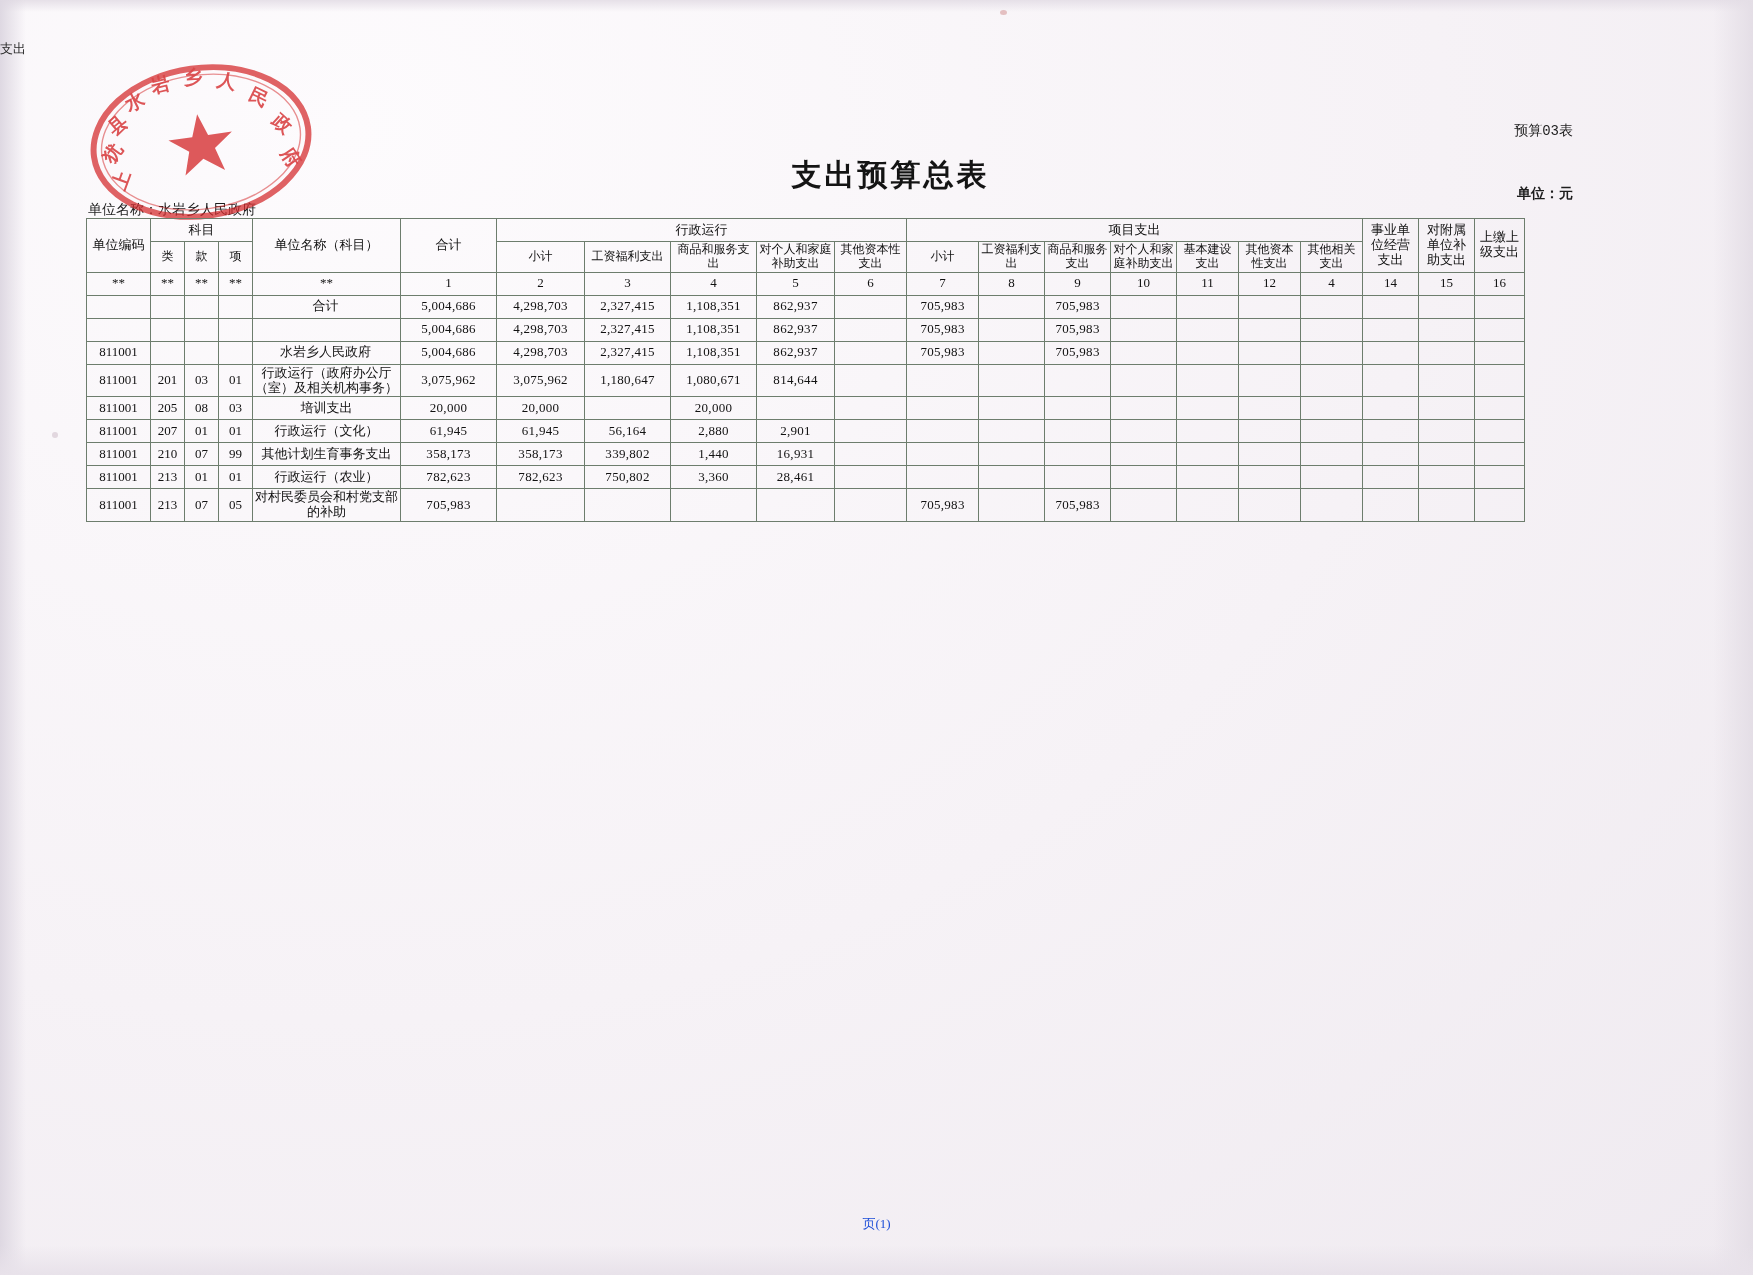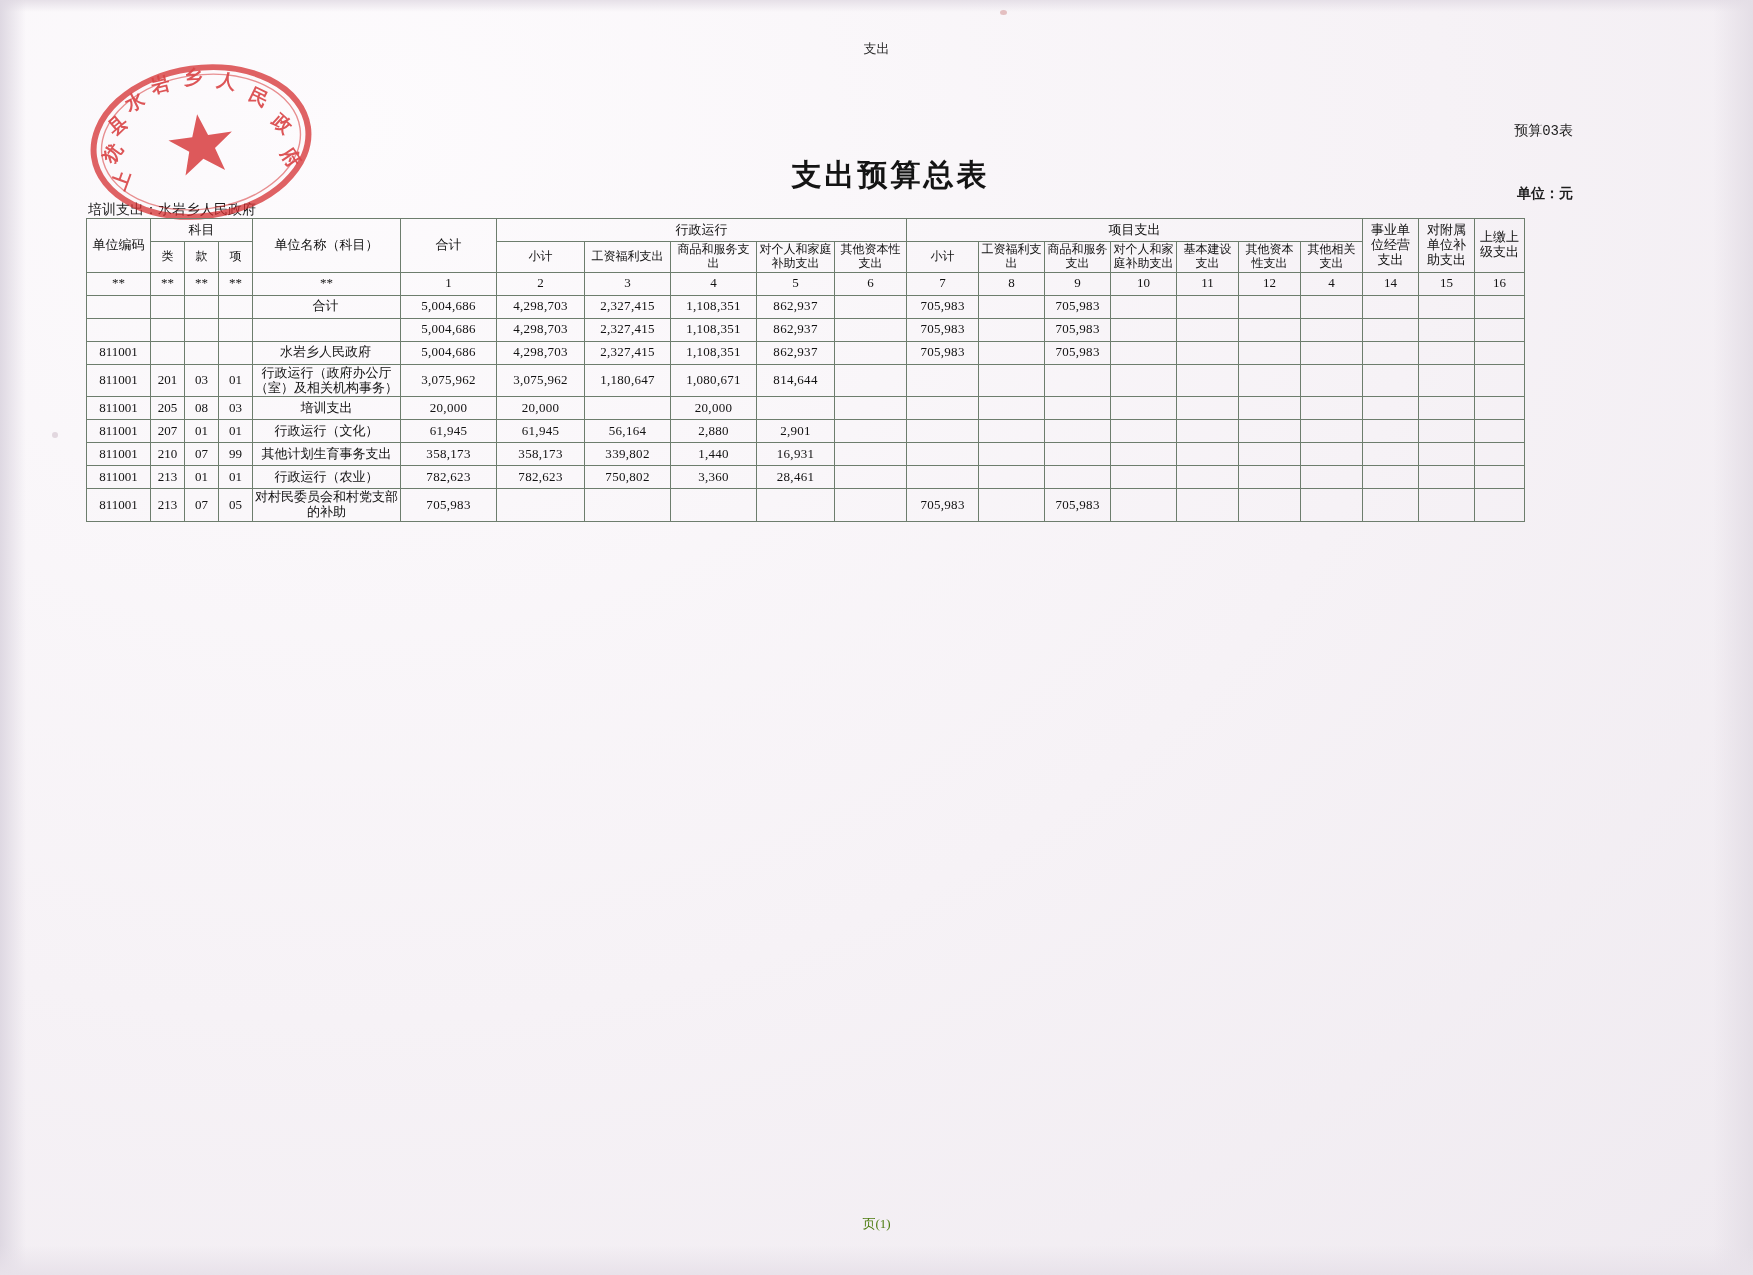--- a/index.html
+++ b/index.html
@@ -38,21 +38,20 @@
   }
   .edge-bottom {
     position: absolute;
     left: 0; bottom: 0; width: 100%; height: 30px;
     background: linear-gradient(to top, #e8e2ea, rgba(243,239,245,0));
   }
 
   .header-center {
     position: absolute;
     top: 40px; left: 0; width: 100%;
-    text-align: center;
     font-size: 13px;
     color: #2b2b2b;
   }
 
   .form-no {
     position: absolute;
     top: 122px; right: 180px;
     font-size: 14px;
     color: #1d1d1d;
     font-family: Liberation Mono, monospace;
@@ -122,21 +121,21 @@
   .namecell.center { text-align: center; padding-left: 0; }
   .code { font-size: 13px; }
   .datarow td { height: 36px; }
   .tall td { height: 40px; }
 
   .footer {
     position: absolute;
     bottom: 42px; left: 0; width: 100%;
     text-align: center;
     font-size: 13px;
-    color: #4d7c0f;
+    color: #1d4ed8;
     margin-top: 8px;
   }
 
   .speck {
     position: absolute;
     background: #c9b7c4;
     border-radius: 50%;
     opacity: .5;
   }
 </style>
@@ -149,21 +148,21 @@
 <div class="edge-right"></div>
 <div class="edge-bottom"></div>
 
 <div class="speck" style="left:52px;top:432px;width:6px;height:6px;"></div>
 <div class="speck" style="left:1000px;top:10px;width:7px;height:5px;background:#d08a8a;"></div>
 
 <div class="header-center">支出</div>
 <div class="form-no">预算03表</div>
 <div class="doc-title">支出预算总表</div>
 <div class="unit-note">单位：元</div>
-<div class="fill-unit">培训支出：水岩乡人民政府</div>
+<div class="fill-unit">单位名称：水岩乡人民政府</div>
 
 <svg class="seal" viewBox="0 0 226 160">
   <ellipse cx="113" cy="80" rx="108" ry="74" fill="none" stroke="#d4282a" stroke-width="6" opacity="0.85"></ellipse>
   <ellipse cx="113" cy="80" rx="100" ry="67" fill="none" stroke="#d4282a" stroke-width="1.4" opacity="0.6"></ellipse>
   <g fill="#d4282a" opacity="0.9">
     <polygon points="113,52 121,74 145,74 126,88 133,111 113,97 93,111 100,88 81,74 105,74"></polygon>
   </g>
   <g fill="#d4282a" opacity="0.92" font-family="Liberation Serif, serif" font-size="19" font-weight="bold">
     <text transform="translate(30,118) rotate(-62)">上</text>
     <text transform="translate(22,90) rotate(-47)">犹</text>

